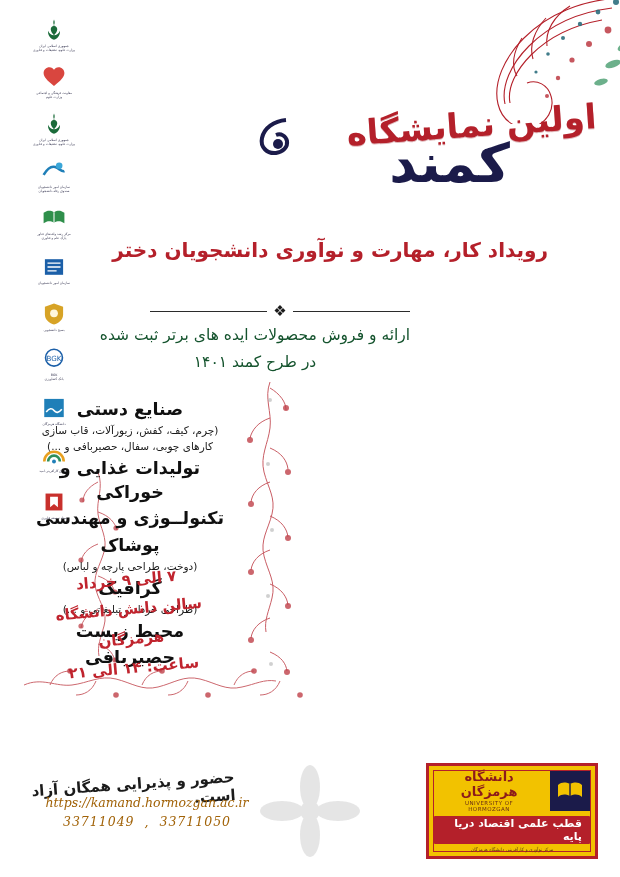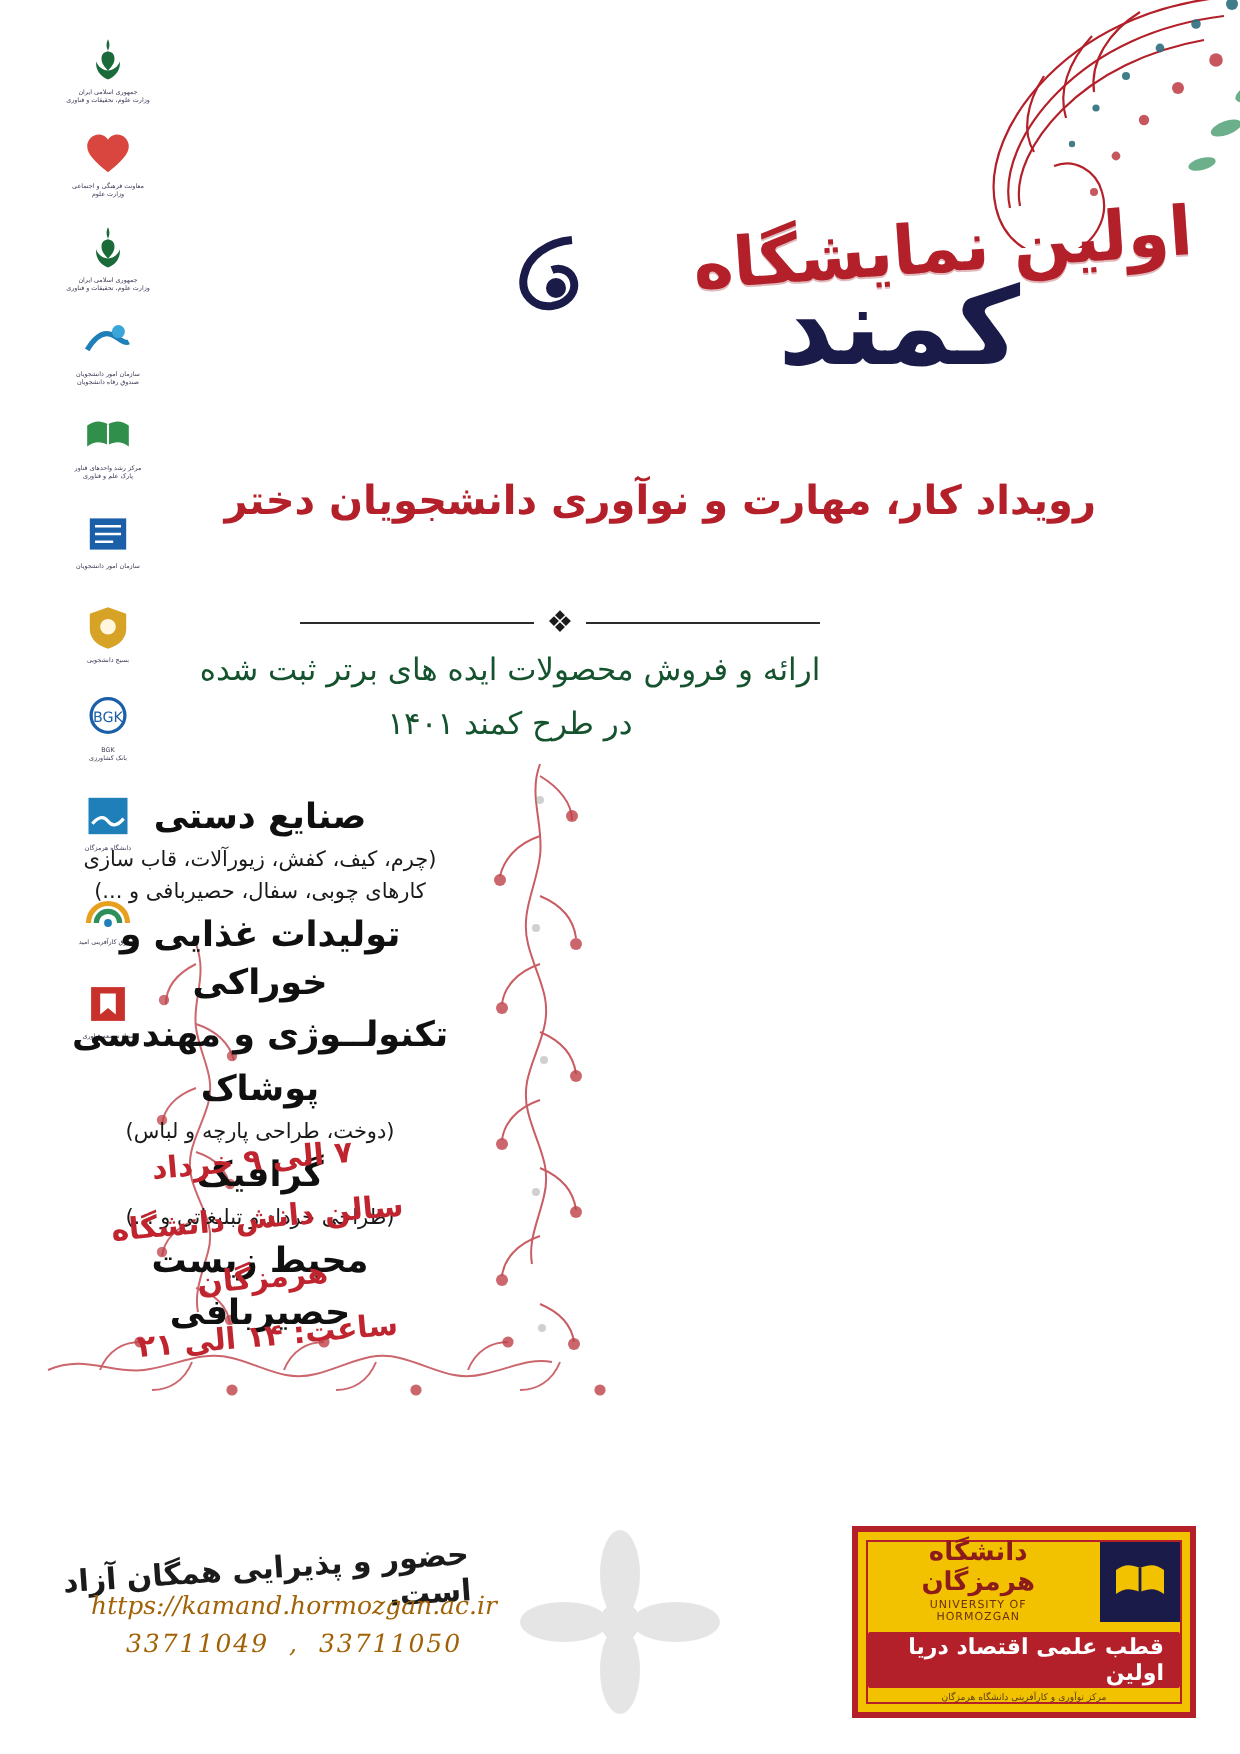--- a/index.html
+++ b/index.html
@@ -554,18 +554,18 @@
             <path d="M3 21c4-3 7-3 12-1 5-2 8-2 12 1V9c-4-3-7-3-12-1C10 6 7 6 3 9z" fill="#f2c200"></path>
             <path d="M15 20V8" stroke="#1b1b4a" stroke-width="1.4"></path>
           </svg>
         </div>
         <div class="badge-names">
           <div class="badge-fa">دانشگاه هرمزگان</div>
           <div class="badge-en" style="white-space:pre-line">UNIVERSITY OF
 HORMOZGAN</div>
         </div>
       </div>
-      <div class="badge-strip">قطب علمی اقتصاد دریا اولین</div>
+      <div class="badge-strip">قطب علمی اقتصاد دریا پایه</div>
       <div class="badge-foot">مرکز نوآوری و کارآفرینی دانشگاه هرمزگان</div>
     </div>
   </div>
 
 </div>
 
 </body></html>

